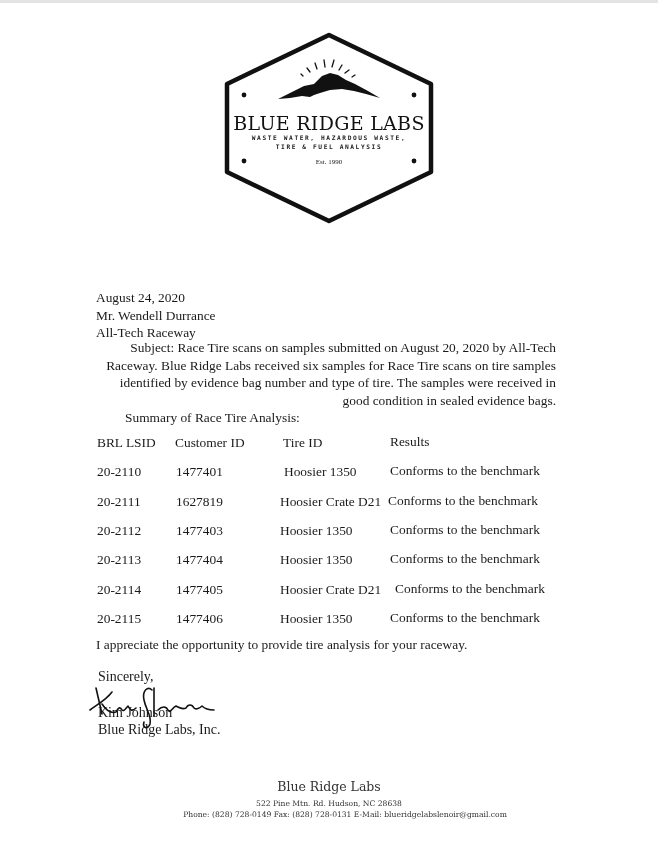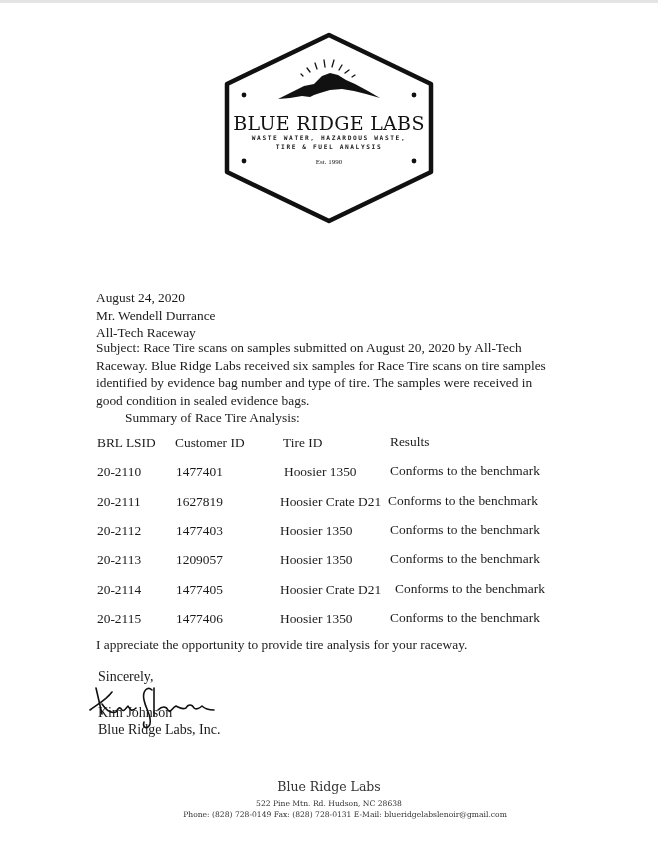--- a/index.html
+++ b/index.html
@@ -14,21 +14,21 @@
       font-family: "DejaVu Serif", serif; font-size: 19px; letter-spacing: 0.3px; color: #111; }
     .logo-sub1, .logo-sub2 { position: absolute; left: 0; width: 222px; text-align: center;
       font-family: "DejaVu Sans Mono", monospace; font-size: 6.2px; letter-spacing: 1.6px; color: #222; font-weight: bold; }
     .logo-sub1 { top: 102px; }
     .logo-sub2 { top: 111px; }
     .logo-est { position: absolute; left: 0; top: 126px; width: 222px; text-align: center;
       font-family: "Liberation Serif", serif; font-size: 7px; color: #222; }
 
     .text { position: absolute; left: 96px; font-size: 13.4px; line-height: 17.5px; white-space: nowrap; }
     .addr { top: 277px; margin-top: 12px; }
-    .subject { top: 339px; white-space: normal; width: 460px; }
+    .subject { top: 339px; white-space: normal; width: 460px; text-align: right; }
     .summary { top: 409px; margin-left: 29px; }
 
     .cell { position: absolute; font-size: 13.4px; white-space: nowrap; }
     .closing { top: 636px; }
     .sign { position: absolute; left: 98px; top: 668px; font-size: 14px; line-height: 17.5px; }
     .sig-svg { position: absolute; left: 88px; top: 680px; }
 
     .footer { position: absolute; left: 0; width: 658px; text-align: center; font-family: "DejaVu Serif", serif; color: #333; }
     .f1 { top: 779px; font-size: 12.5px; }
     .f2 { top: 799px; font-size: 7.6px; }
@@ -97,21 +97,21 @@
     <span class="cell" style="left:388px;top:493px">Conforms to the benchmark</span>
   </div>
   <div>
     <span class="cell" style="left:97px;top:523px">20-2112</span>
     <span class="cell" style="left:176px;top:523px">1477403</span>
     <span class="cell" style="left:280px;top:523px">Hoosier 1350</span>
     <span class="cell" style="left:390px;top:522px">Conforms to the benchmark</span>
   </div>
   <div>
     <span class="cell" style="left:97px;top:552px">20-2113</span>
-    <span class="cell" style="left:176px;top:552px">1209057</span>
+    <span class="cell" style="left:176px;top:552px">1477404</span>
     <span class="cell" style="left:280px;top:552px">Hoosier 1350</span>
     <span class="cell" style="left:390px;top:551px">Conforms to the benchmark</span>
   </div>
   <div>
     <span class="cell" style="left:97px;top:582px">20-2114</span>
     <span class="cell" style="left:176px;top:582px">1477405</span>
     <span class="cell" style="left:280px;top:582px">Hoosier Crate D21</span>
     <span class="cell" style="left:395px;top:581px">Conforms to the benchmark</span>
   </div>
   <div>

